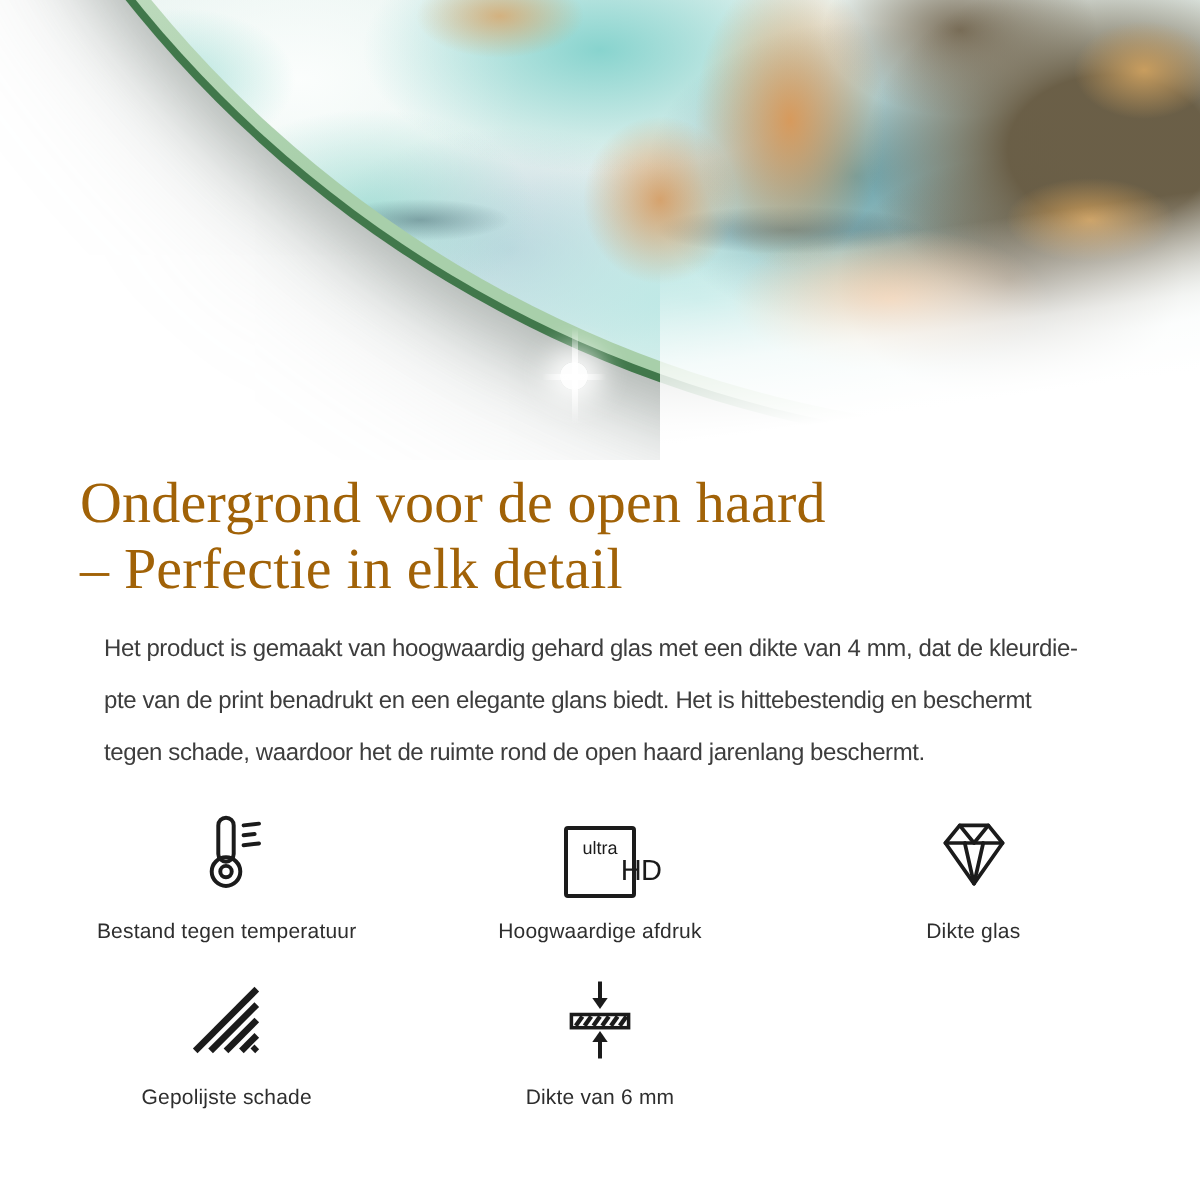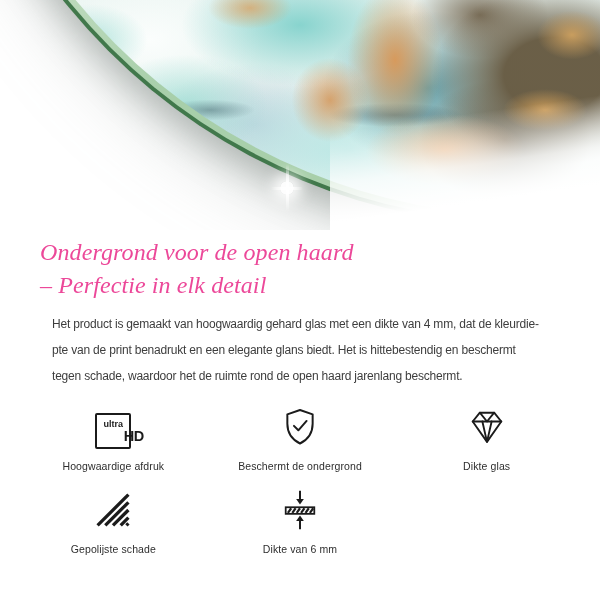--- a/index.html
+++ b/index.html
@@ -57,43 +57,42 @@
   }
   .sparkle::before { content:""; position:absolute; left:5.5px; top:-17px; width:3px; height:48px;
     background:linear-gradient(rgba(255,255,255,0), #fff 42%, #fff 58%, rgba(255,255,255,0)); }
   .sparkle::after { content:""; position:absolute; top:5.5px; left:-9px; height:3px; width:32px;
     background:linear-gradient(90deg, rgba(255,255,255,0), #fff 42%, #fff 58%, rgba(255,255,255,0)); }
 
   
   .content { position:relative; padding:6px 40px 0 40px; }
   h1.title {
     margin:0; font-family:"Liberation Serif", serif; font-weight:400;
-    font-size:24px; line-height:33px; color:#ec4899; white-space:pre-line;
+    font-size:29px; line-height:33px; color:#a16207; white-space:pre-line;
     letter-spacing:.1px;
-    font-style:italic;
   }
   .desc { margin-top:9px; color:#3d3d3d; font-size:12px; line-height:26px; letter-spacing:-0.2px; }
   .desc-line { white-space:nowrap;margin-left:12px; }
 
   
   .features {
     margin:14px 20px 0 20px;
     display:grid; grid-template-columns:repeat(3, 1fr);
     row-gap:14px;
   }
   .feature { display:flex; flex-direction:column; align-items:center; }
   .icon-box { height:46px; display:flex; align-items:flex-end; justify-content:center; }
   .feature-label { margin-top:11px; font-size:10.5px; color:#2e2e2e; letter-spacing:.1px; }
   .uhd {
     width:32px; height:31px; border:2.2px solid #1b1b1b; border-radius:2px;
     display:flex; flex-direction:column; align-items:center; justify-content:center;
     line-height:1; padding-top:1px;
   }
-  .uhd-top { font-size:9px; font-weight:700; color:#1b1b1b; }
-  .uhd-bottom { font-size:14.5px; font-weight:700; color:#1b1b1b; letter-spacing:-0.3px;padding-left:41px; }
+  .uhd-top { font-size:9px; font-weight:400; color:#1b1b1b; }
+  .uhd-bottom { font-size:14.5px; font-weight:400; color:#1b1b1b; letter-spacing:-0.3px;padding-left:41px; }
   svg.ic { display:block; }
   .ic * { vector-effect:none; }
 </style>
 </head>
 <body>
 
 <div class="page">
 
   <div class="hero">
     <div class="plate">
@@ -109,40 +108,44 @@
 – Perfectie in elk detail</h1>
     <div class="desc">
       <div class="desc-line">Het product is gemaakt van hoogwaardig gehard glas met een dikte van 4 mm, dat de kleurdie-</div>
       <div class="desc-line">pte van de print benadrukt en een elegante glans biedt. Het is hittebestendig en beschermt</div>
       <div class="desc-line">tegen schade, waardoor het de ruimte rond de open haard jarenlang beschermt.</div>
     </div>
   </div>
 
   <div class="features">
 
+    <div class="feature">
+      <div class="icon-box">
+        <svg class="ic" width="44" height="44" viewBox="0 0 40 40" fill="none" stroke="#1b1b1b" stroke-width="1.8" stroke-linecap="round">
+          <rect x="16.5" y="3.5" width="7" height="20" rx="3.5"></rect>
+          <circle cx="20" cy="28" r="6.5"></circle>
+          <circle cx="20" cy="28" r="2.6"></circle>
+          <line x1="28" y1="7" x2="35" y2="6.2"></line>
+          <line x1="28" y1="11.5" x2="33" y2="10.9"></line>
+          <line x1="28" y1="16" x2="35" y2="15.2"></line>
+        </svg>
+      </div>
+      <div class="feature-label">Bestand tegen temperatuur</div>
+    </div>
 
     <div class="feature">
       <div class="icon-box">
         <div class="uhd">
           <span class="uhd-top">ultra</span>
           <span class="uhd-bottom">HD</span>
         </div>
       </div>
       <div class="feature-label">Hoogwaardige afdruk</div>
     </div>
 
-    <div class="feature">
-      <div class="icon-box">
-        <svg class="ic" width="44" height="44" viewBox="0 0 40 40" fill="none" stroke="#1b1b1b" stroke-width="1.8" stroke-linecap="round" stroke-linejoin="round">
-          <path d="M20 4.5 L31.5 8.5 V17 C31.5 26 27 31.5 20 35 C13 31.5 8.5 26 8.5 17 V8.5 Z"></path>
-          <path d="M14.5 19 L18.5 23 L26 14.5"></path>
-        </svg>
-      </div>
-      <div class="feature-label">Beschermt de ondergrond</div>
-    </div>
 
     <div class="feature">
       <div class="icon-box">
         <svg class="ic" width="44" height="44" viewBox="0 0 40 40" fill="none" stroke="#1b1b1b" stroke-width="1.7" stroke-linecap="round" stroke-linejoin="round">
           <path d="M7 15 L13.5 7 H26.5 L33 15 L20 33.5 Z"></path>
           <path d="M7 15 H33"></path>
           <path d="M13.5 7 L20 15 L26.5 7"></path>
           <path d="M15.8 15 L20 33.5 M24.2 15 L20 33.5"></path>
         </svg>
       </div>

